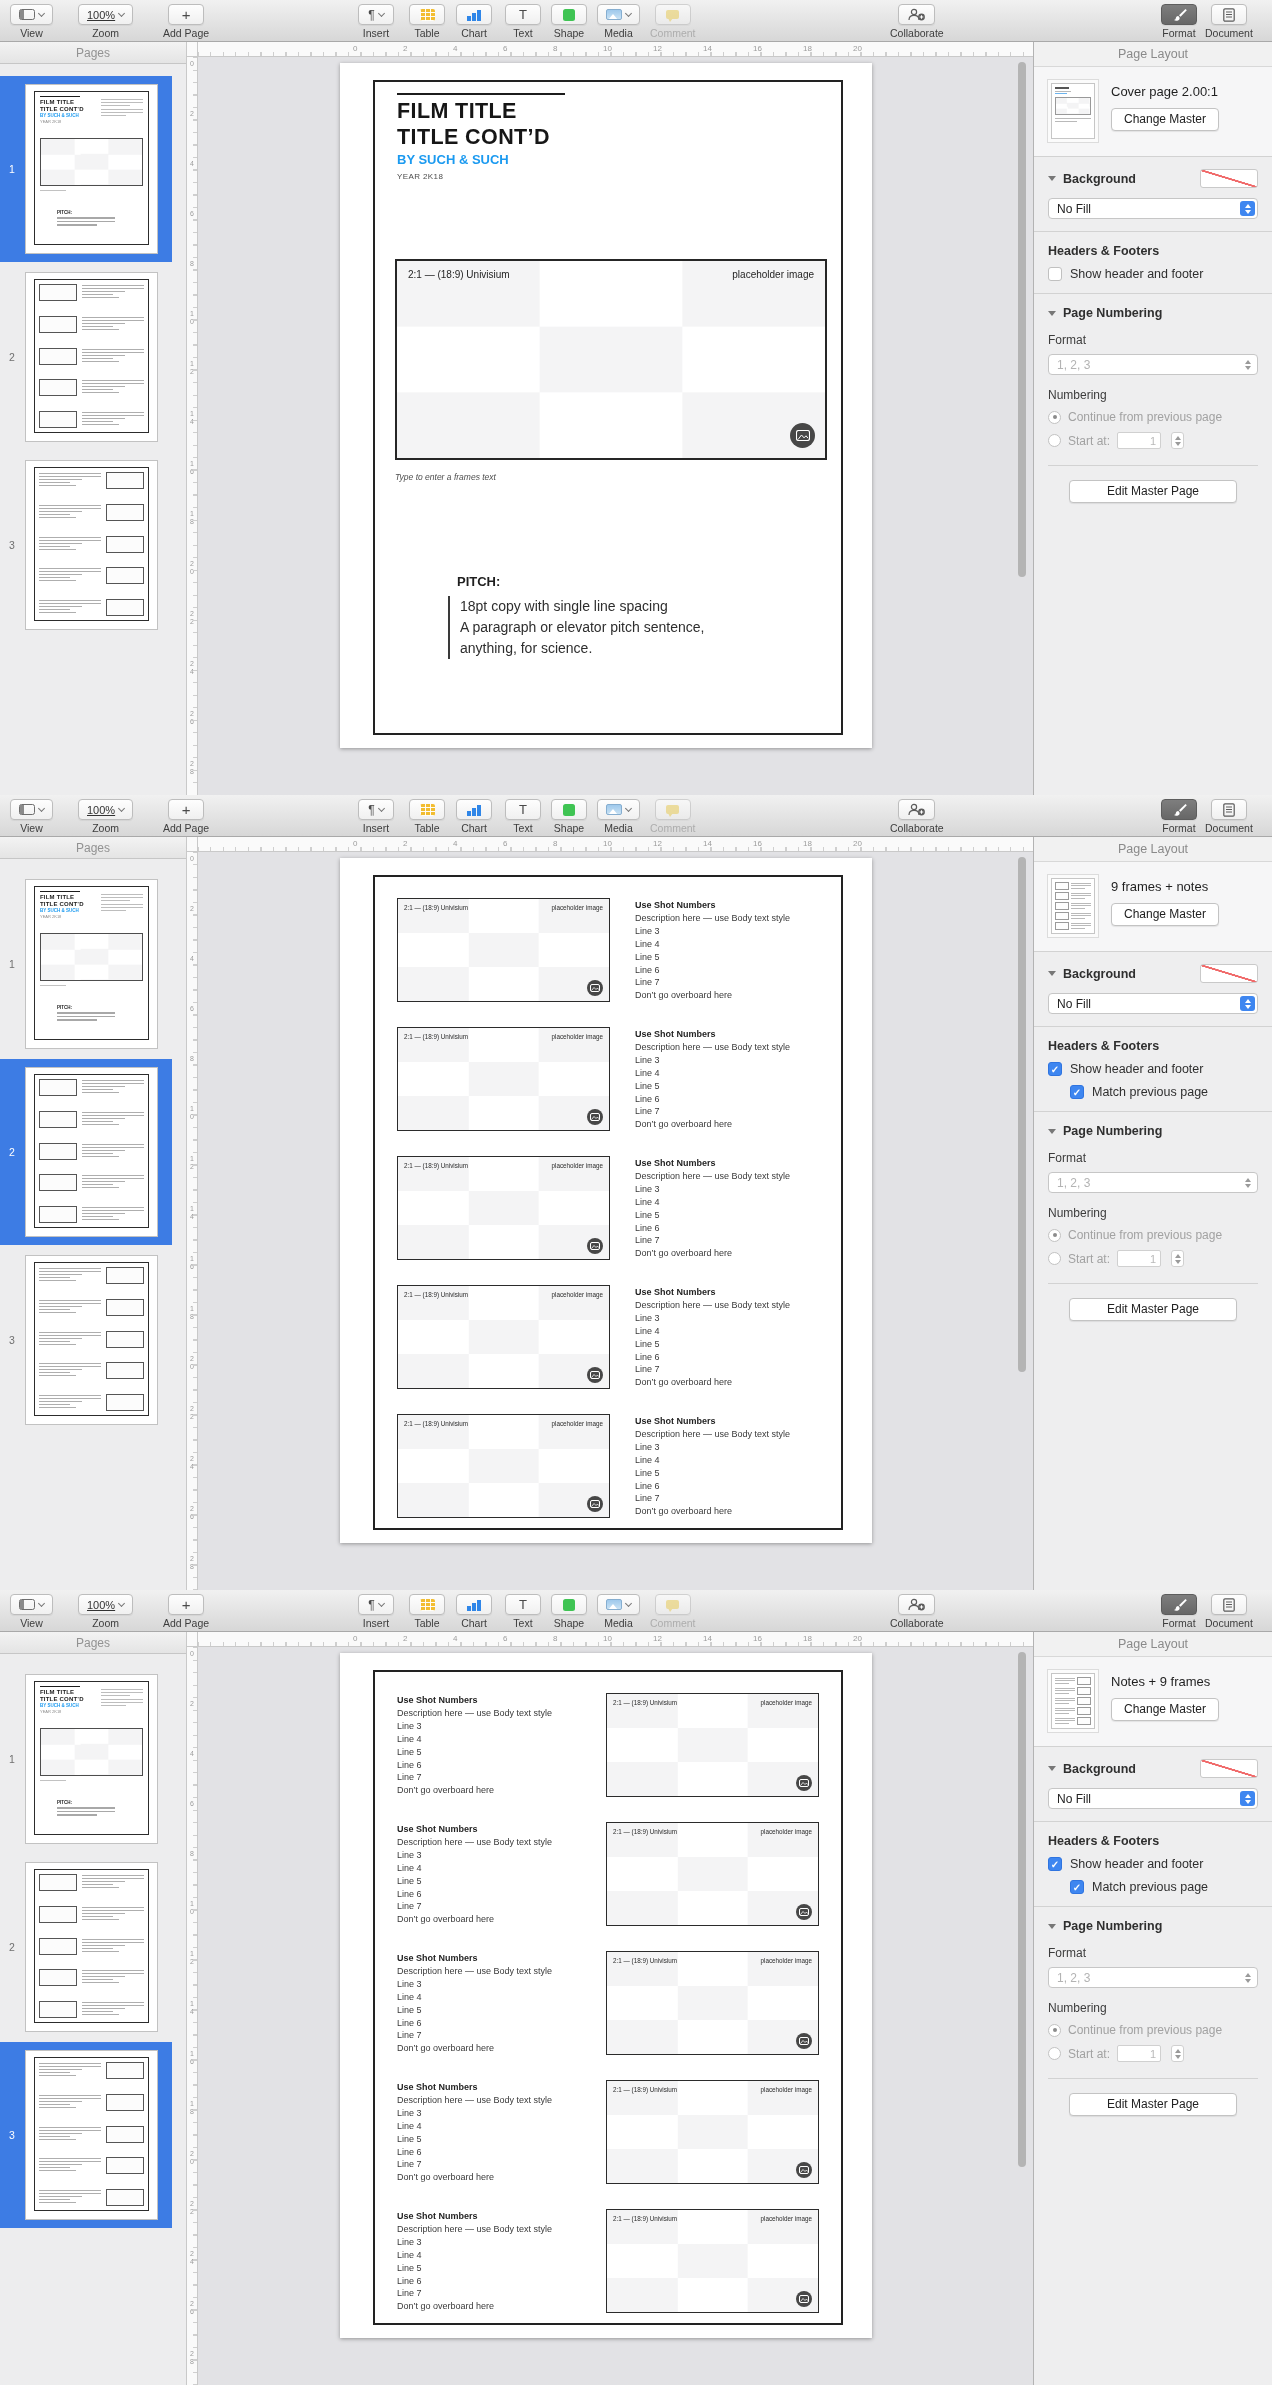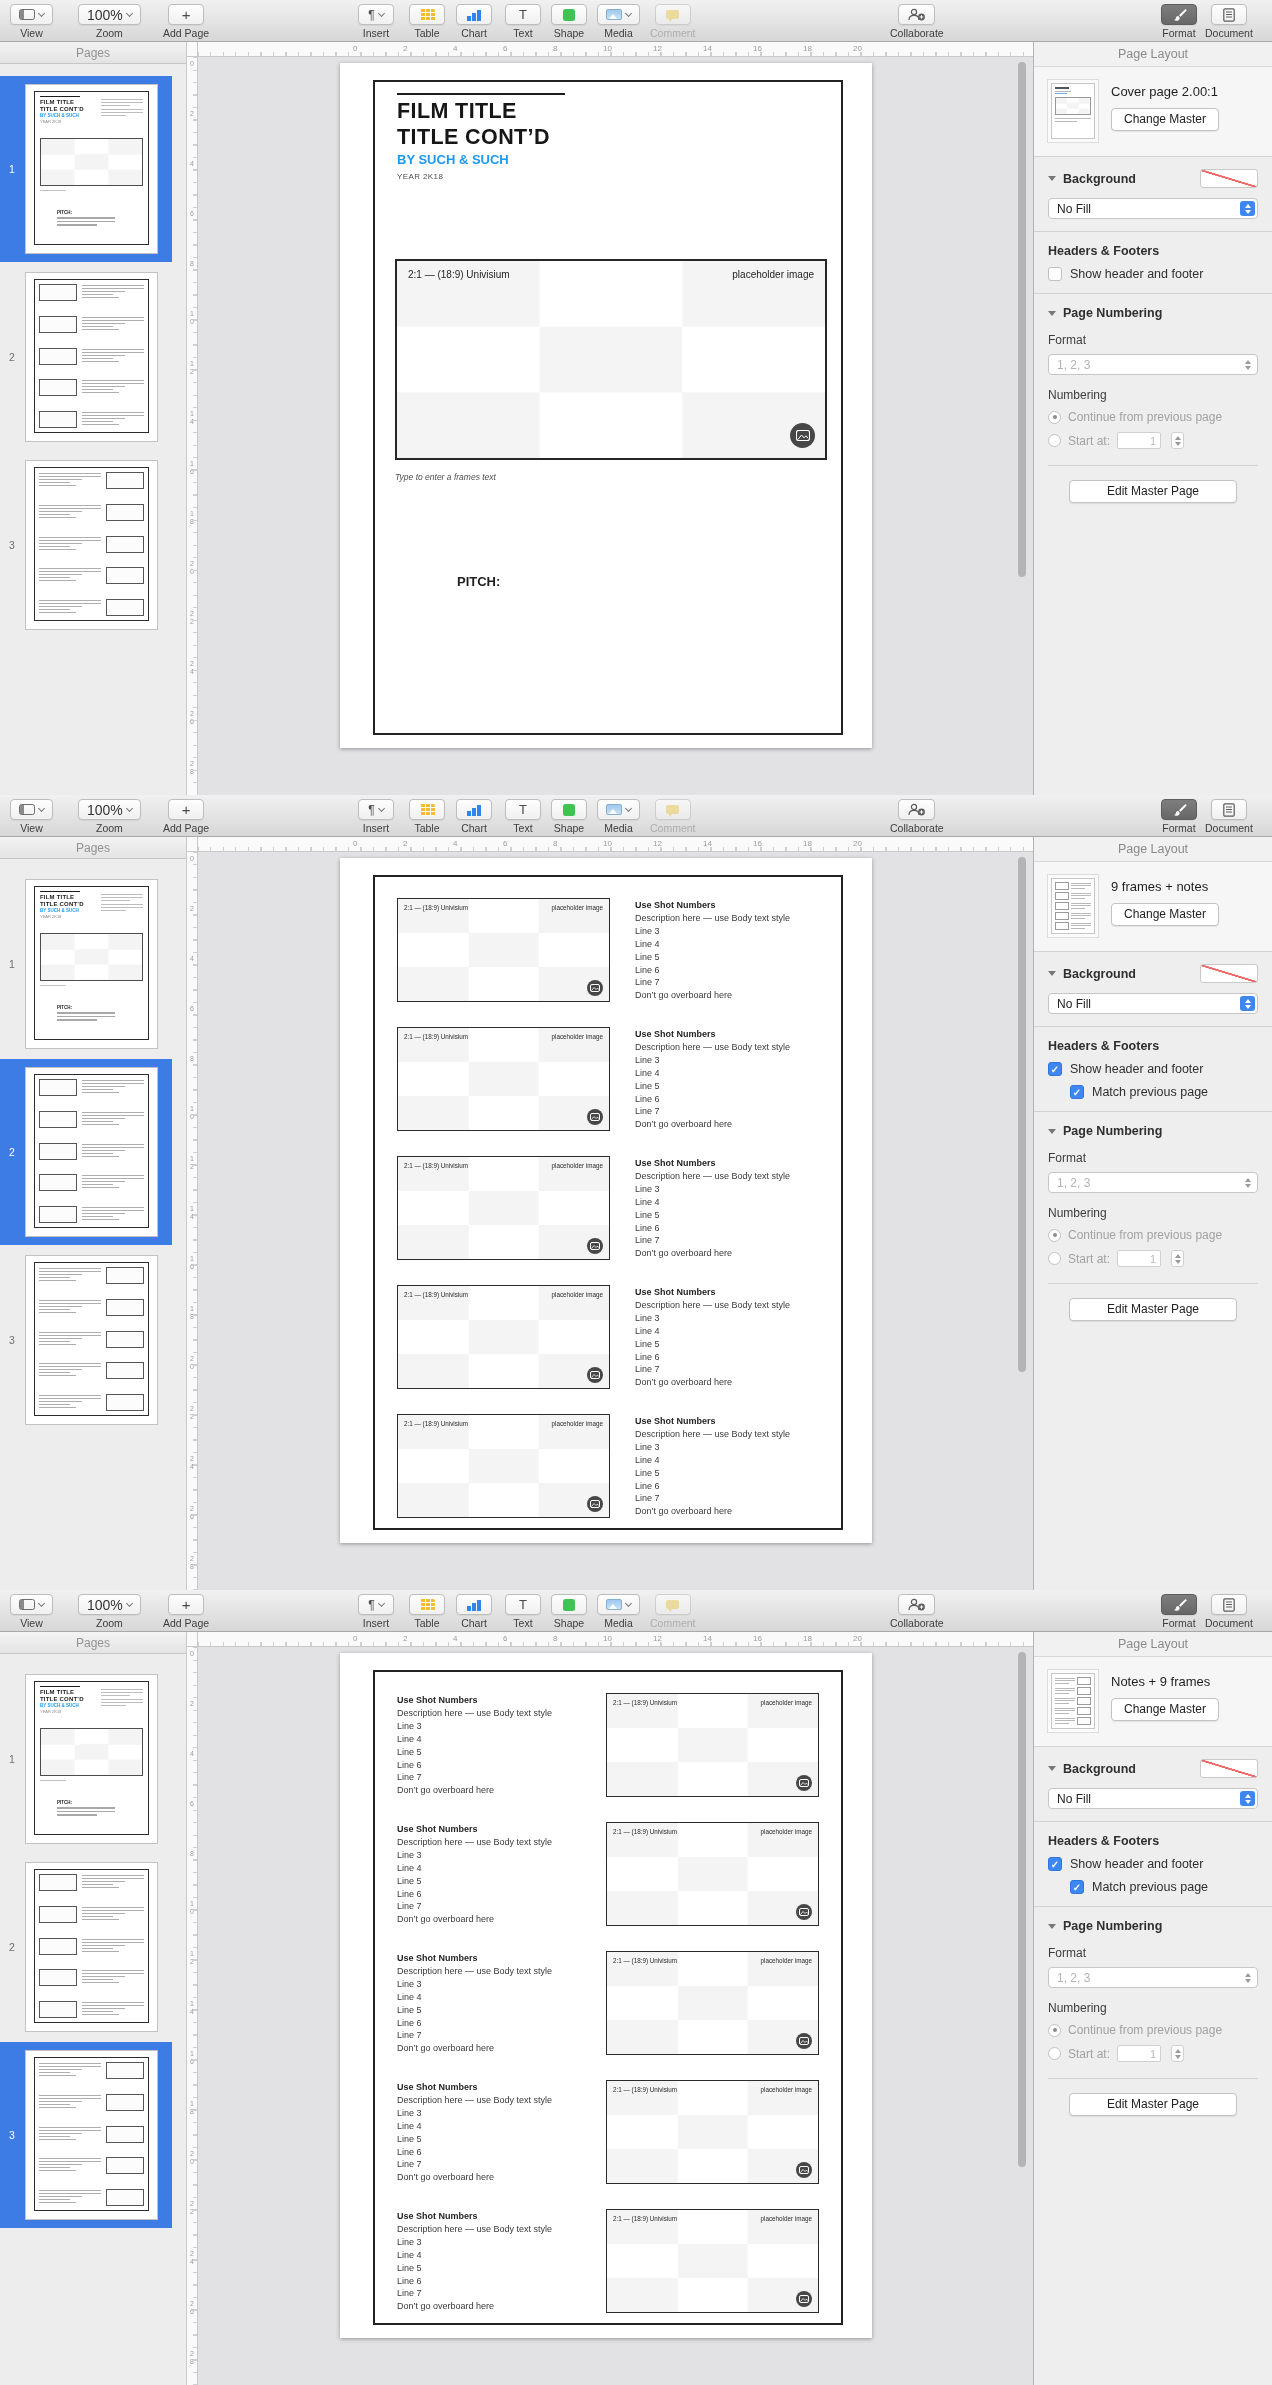--- a/index.html
+++ b/index.html
@@ -12,21 +12,21 @@
   .tb-item { position:absolute; top:4px; display:flex; flex-direction:column; align-items:center; }
   .tb-btn { height:21px; min-width:36px; padding:0 8px; border:1px solid #bdbdbd; border-radius:4px;
     background:linear-gradient(#fefefe,#f0f0f0); display:flex; align-items:center; justify-content:center; gap:4px;
     box-shadow:0 1px 1px rgba(0,0,0,.06); }
   .tb-label { font-size:10.5px; color:#3d3d3d; margin-top:2px; }
   .tb-item.disabled .tb-btn { opacity:.6; }
   .tb-item.disabled .tb-label { color:#adadad; }
   .tb-btn.active { background:linear-gradient(#7e7e7e,#676767); border-color:#5d5d5d; }
   .chev { width:5px; height:5px; border-right:1.5px solid #787878; border-bottom:1.5px solid #787878;
     transform:rotate(45deg); margin-top:-3px; }
-  .zoom-val { font-size:14px; color:#333; }
+  .zoom-val { font-size:11px; color:#333;text-decoration:underline; }
   .plus-glyph { font-size:15px; color:#4a4a4a; line-height:15px; }
   .pilcrow { font-size:12px; color:#4a4a4a; }
   .t-glyph { font-size:13px; color:#4a4a4a; font-weight:500; }
   .icon-table { width:15px; height:12px; border-radius:2px; background:#f2bd31; position:relative; overflow:hidden; }
   .icon-table::before { content:""; position:absolute; inset:0;
     background-image:linear-gradient(rgba(255,255,255,.95) 1px, transparent 1px),
                      linear-gradient(90deg, rgba(255,255,255,.95) 1px, transparent 1px);
     background-size:5px 4px; background-position:0 3px; }
   .icon-chart { display:flex; align-items:flex-end; gap:1.5px; height:12px; }
   .icon-chart i { display:block; width:3.5px; background:#2f86e8; }
@@ -508,20 +508,25 @@
           </div>
           <span class="pic-badge" style="width:25px;height:25px;right:10px;bottom:10px;">
             <svg width="14" height="11" viewBox="0 0 14 11">
                 <rect x="0.5" y="0.5" width="13" height="10" rx="2" fill="none" stroke="#fff" stroke-width="1.1"></rect>
                 <path d="M2 9.5 L5.5 5 L8 7.8 L10 5.8 L12 8.2" fill="none" stroke="#fff" stroke-width="1"></path>
               </svg>
           </span>
         </div>
         <div class="cv-caption">Type to enter a frames text</div>
         <div class="cv-pitch-h">PITCH:</div>
+        <div class="cv-quote">
+          <span>18pt copy with single line spacing</span><br>
+          <span>A paragraph or elevator pitch sentence,</span><br>
+          <span>anything, for science.</span>
+        </div>
       </div>
 
     </div>
     <div class="scrollbar"></div>
   </div>
 
   <aside class="inspector">
     <div class="insp-title">Page Layout</div>
 
     <div class="master-sect">

